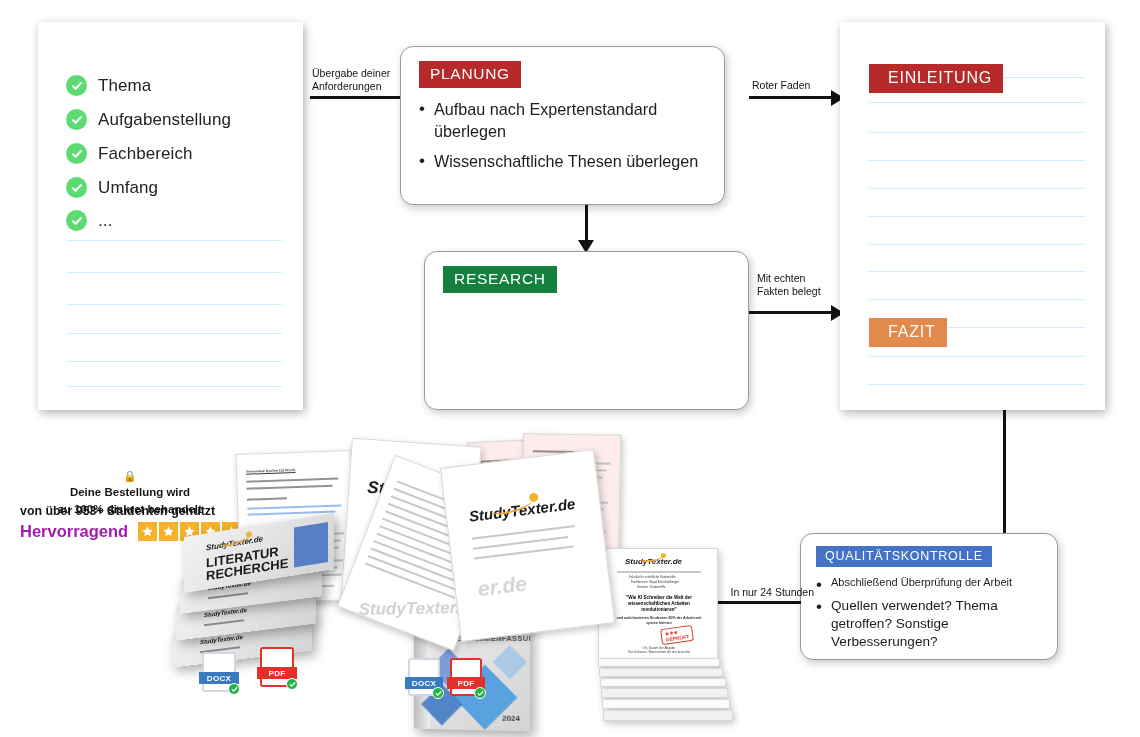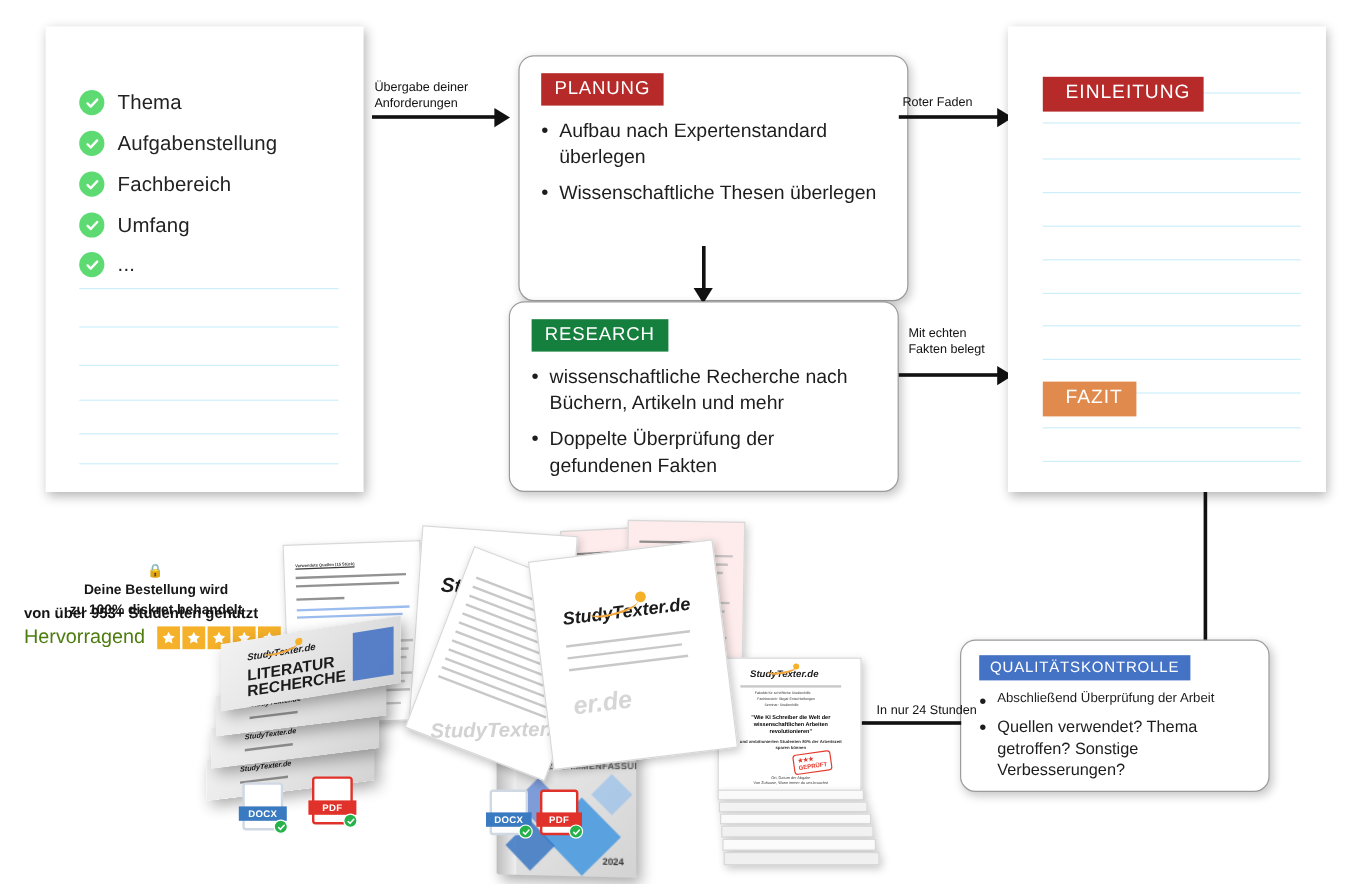--- a/index.html
+++ b/index.html
@@ -133,21 +133,21 @@
   }
   .lock-ico { font-size: 11px; }
   .trust-users {
     position: absolute;
     font-size: 12.4px;
     font-weight: bold;
     color: #141414;
     white-space: nowrap;
   }
   .trust-rating { position: absolute; display: flex; align-items: center; gap: 10px; }
-  .trust-word { font-size: 16.5px; font-weight: normal; color: #4d7c0f; }
+  .trust-word { font-size: 16.5px; font-weight: bold; color: #a21caf; }
   .stars { display: flex; gap: 2px; }
   .star-box {
     width: 19px; height: 19px;
     background: #f5b12a;
     display: flex; align-items: center; justify-content: center;
   }
   .star-box svg { display: block; }
 
   
   .prod { position: absolute; }
@@ -279,41 +279,37 @@
     <div class="rule-line" style="left:28px; right:21px; top:311px;"></div>
     <div class="rule-line" style="left:28px; right:21px; top:339px;"></div>
     <div class="rule-line" style="left:28px; right:21px; top:364px;"></div>
   </div>
 
   <div class="conn-label" style="left:312px; top:67px; width:110px;">Übergabe deiner
 Anforderungen</div>
   <div class="conn conn-h" style="left:310px; top:96px; width:106px;"></div>
   <div class="arrow-r" style="left:412px; top:89.5px;"></div>
 
-  <div class="pbox" style="left:432px; top:46px; width:325px; height:205px;">
+  <div class="pbox" style="left:400px; top:46px; width:325px; height:159px;">
     <span class="ptag" style="background:#b62a2a;">PLANUNG</span>
     <ul class="plist">
       <li>Aufbau nach Expertenstandard überlegen</li>
       <li>Wissenschaftliche Thesen überlegen</li>
     </ul>
   </div>
 
   <div class="conn conn-v" style="left:585px; top:205px; height:44px;"></div>
   <div class="arrow-d" style="left:578px; top:240px;"></div>
 
   <div class="conn-label" style="left:752px; top:79px; width:90px;">Roter Faden</div>
   <div class="conn conn-h" style="left:749px; top:96px; width:86px;"></div>
   <div class="arrow-r" style="left:831px; top:89.5px;"></div>
 
   <div class="pbox" style="left:424px; top:251px; width:325px; height:159px;">
     <span class="ptag" style="background:#15803d;text-align:center;">RESEARCH</span>
-    <ul class="plist">
-      <li>wissenschaftliche Recherche nach Büchern, Artikeln und mehr</li>
-      <li>Doppelte Überprüfung der gefundenen Fakten</li>
-    </ul>
   </div>
 
   <div class="conn-label" style="left:757px; top:272px; width:90px;">Mit echten
 Fakten belegt</div>
   <div class="conn conn-h" style="left:749px; top:311px; width:86px;"></div>
   <div class="arrow-r" style="left:831px; top:304.5px;"></div>
 
   <div class="sheet" style="left:840px; top:22px; width:265px; height:388px;">
     <div class="rule-line" style="left:29px; right:21px; top:55px;"></div>
     <div class="rule-line" style="left:29px; right:21px; top:80px;"></div>

